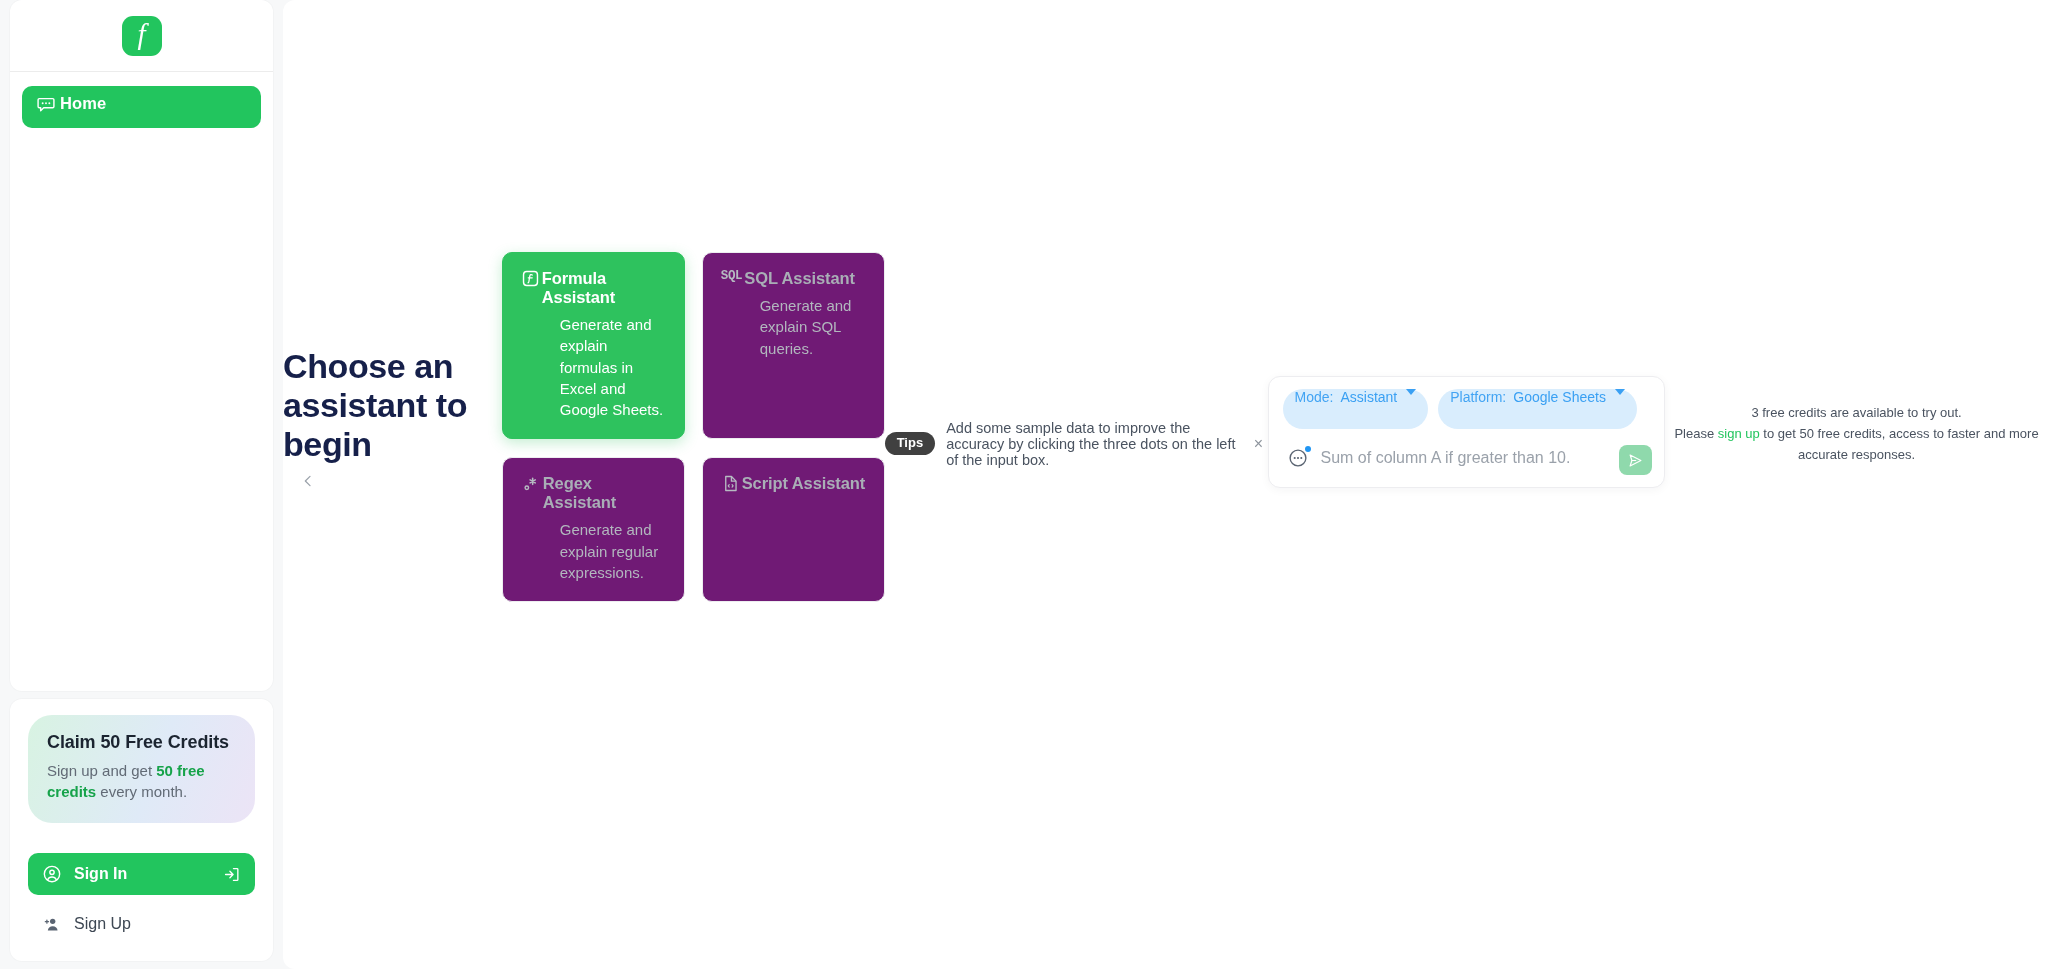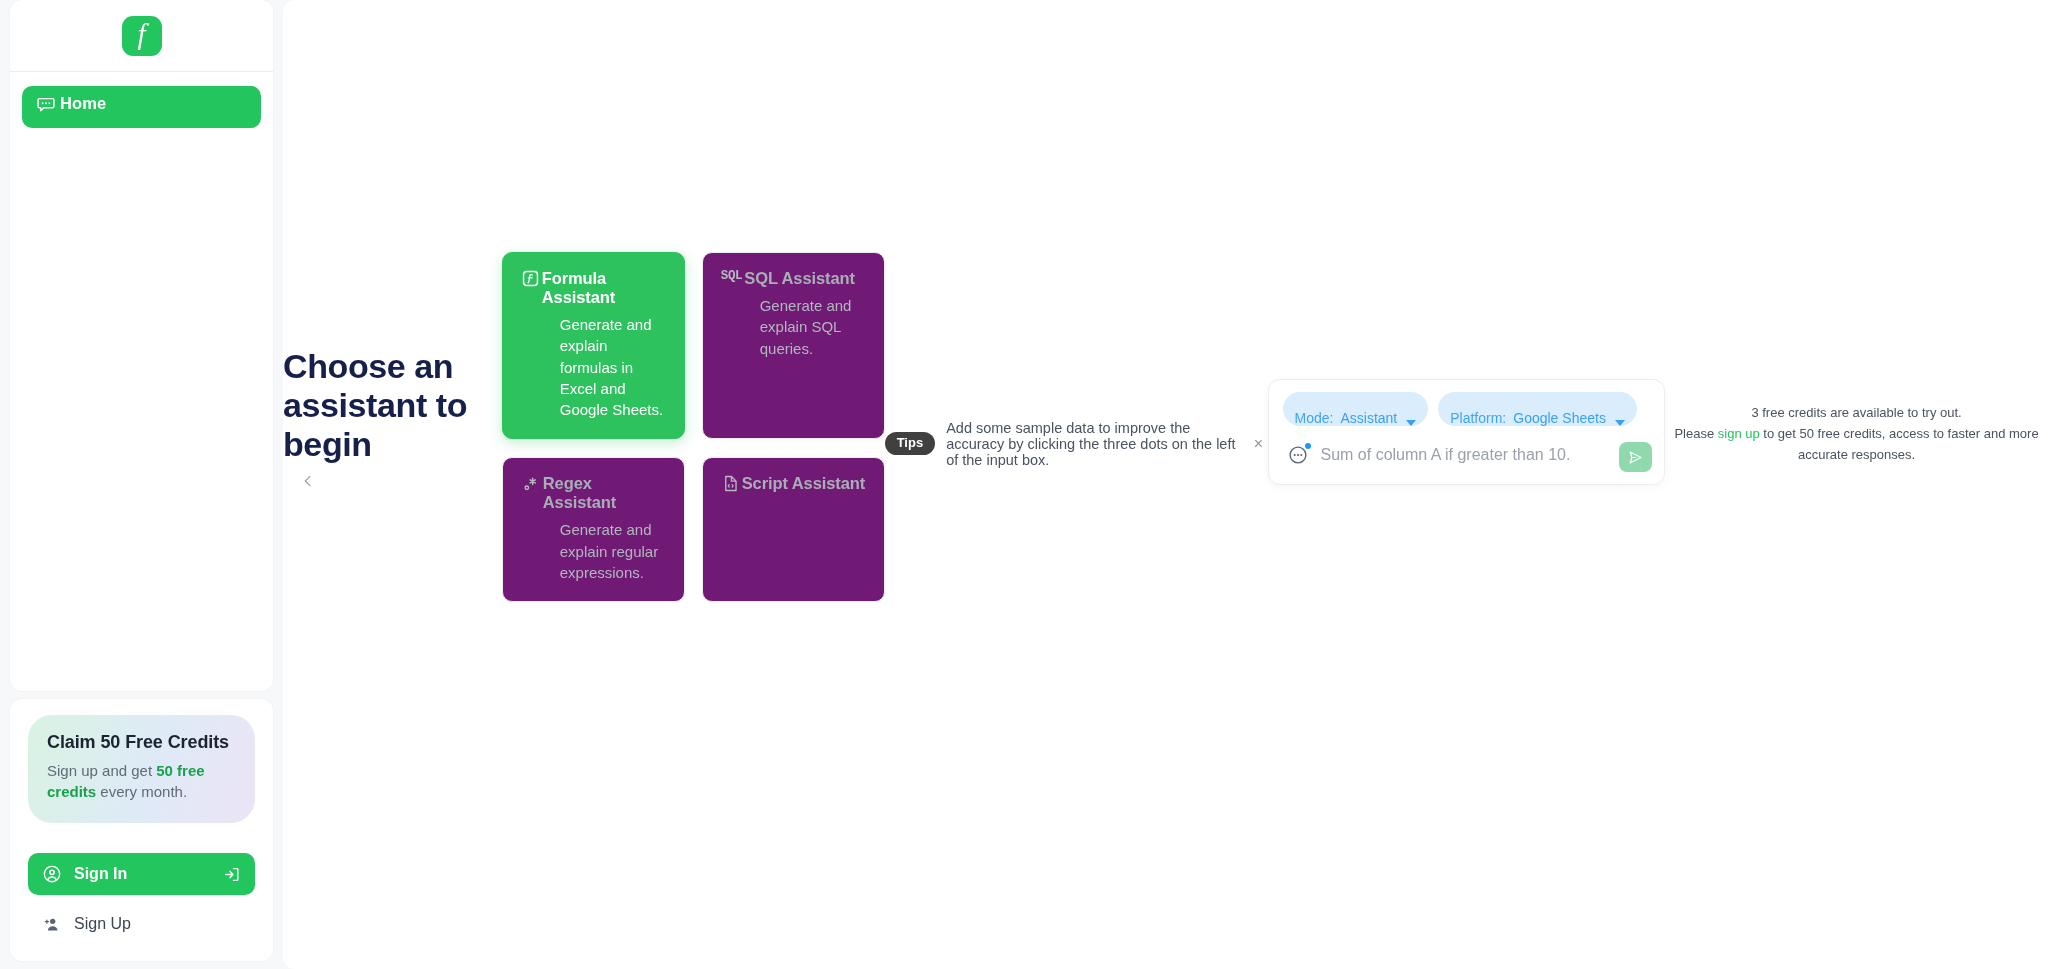--- a/index.html
+++ b/index.html
@@ -255,23 +255,23 @@
     border-radius: 12px;
     padding: 12px 12px 10px 14px;
     position: relative;
     box-shadow: 0 2px 10px rgba(20,30,50,.045);
   }
   .chips { display: flex; gap: 10px; margin-bottom: 10px; }
   .chip {
     background: #d9edfd;
     color: #3aa0f3;
     border-radius: 999px;
-    height: 34px;
+    height: 40px;
     display: inline-flex;
-    align-items: flex-end;
+    align-items: flex-start;
     gap: 7px;
     padding: 0 12px;
     font-size: 14px;
     cursor: pointer;
   }
   .chip .chip-key { opacity: .95; }
   .chip .chip-val { font-weight: 400; }
   .chip .caret {
     width: 0; height: 0;
     border-left: 5px solid transparent;

